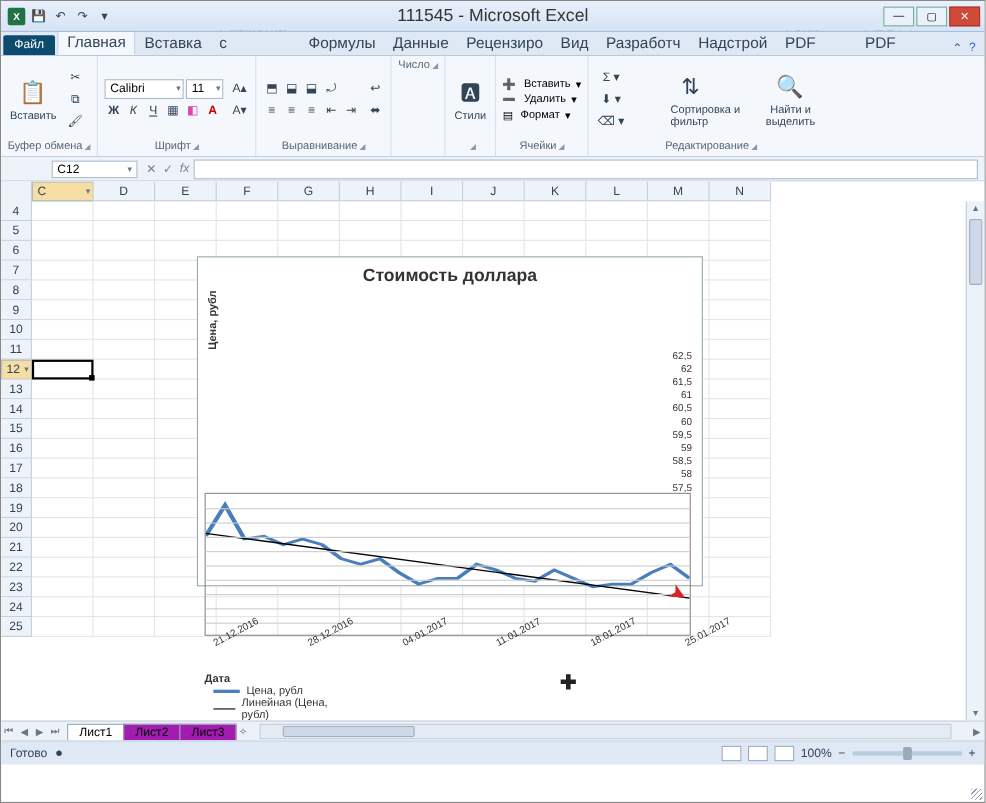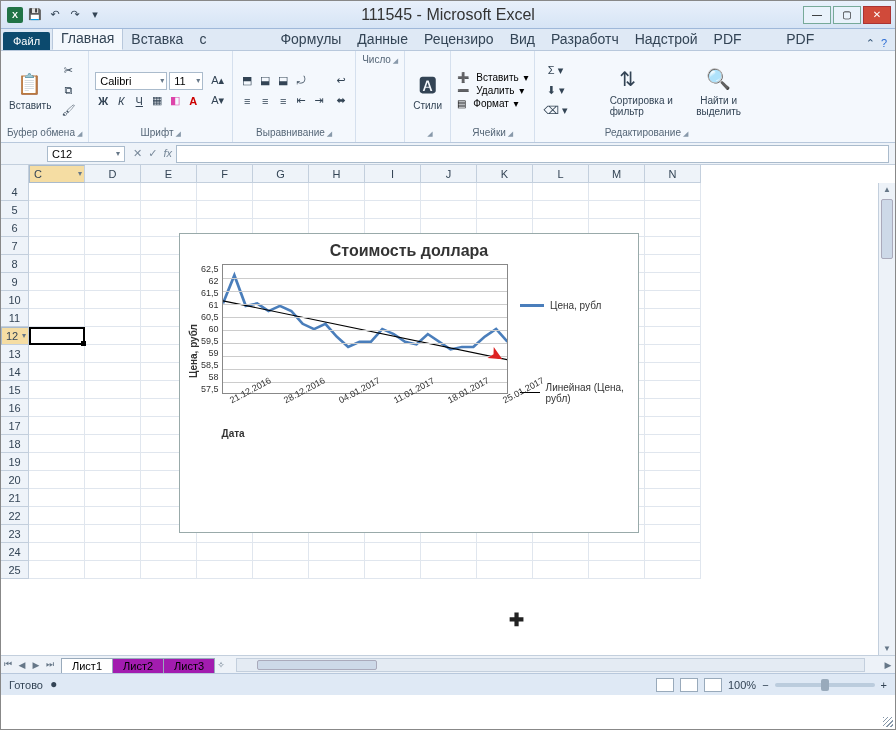--- a/index.html
+++ b/index.html
@@ -76,21 +76,21 @@
 
 .status { height: 22px; background: #dfe9f5; border-top: 1px solid #b8c8dc; display: flex; align-items: center; padding: 0 8px; font-size: 11px; color: #345; gap: 8px; }
 .status .right { margin-left: auto; display: flex; align-items: center; gap: 6px; }
 .viewbtn { width: 18px; height: 14px; border: 1px solid #9ab; background: #fff; }
 .slider { width: 100px; height: 4px; background: #bcd; position: relative; border-radius: 2px; }
 .slider .kn { width: 8px; height: 12px; background: #9ab; position: absolute; top: -4px; left: 46px; border-radius: 2px; }
 
 
 .chartobj { position: absolute; border: 1px solid #9aa; background: #fff; box-shadow: 0 0 0 rgba(0,0,0,0); }
 .chart-title { text-align: center; font-weight: bold; font-size: 16px; color: #333; padding: 8px 0 4px 0; }
-.plotwrap { display: flex; padding: 0 6px 2px 6px; }
+.plotwrap { display: flex; padding: 0 6px 2px 6px; flex-direction: column; }
 .ylabel { writing-mode: vertical-rl; transform: rotate(180deg); font-size: 10px; font-weight: bold; color: #333; text-align: center; padding: 0 2px; }
 .yticks { display: flex; flex-direction: column; justify-content: space-between; font-size: 9px; color: #333; text-align: right; padding-right: 3px; }
 .plot { position: relative; border: 1px solid #888; }
 .plot .hg { position: absolute; left: 0; right: 0; border-top: 1px solid #ccc; }
 .legend { font-size: 10px; color: #333; padding-left: 8px; width: 120px; display: flex; flex-direction: column; justify-content: space-around; }
 .legend .item { display: flex; align-items: center; gap: 6px; }
 .legend .sw { width: 24px; height: 0; border-top: 3px solid; }
 .xticks { display: flex; justify-content: space-between; font-size: 9px; color: #333; padding: 2px 0 0 0; }
 .xticks span { transform: rotate(-28deg); transform-origin: right top; white-space: nowrap; display: inline-block; width: 1px; }
 .xlabel { text-align: left; font-size: 10px; font-weight: bold; color: #333; padding-top: 22px; }

